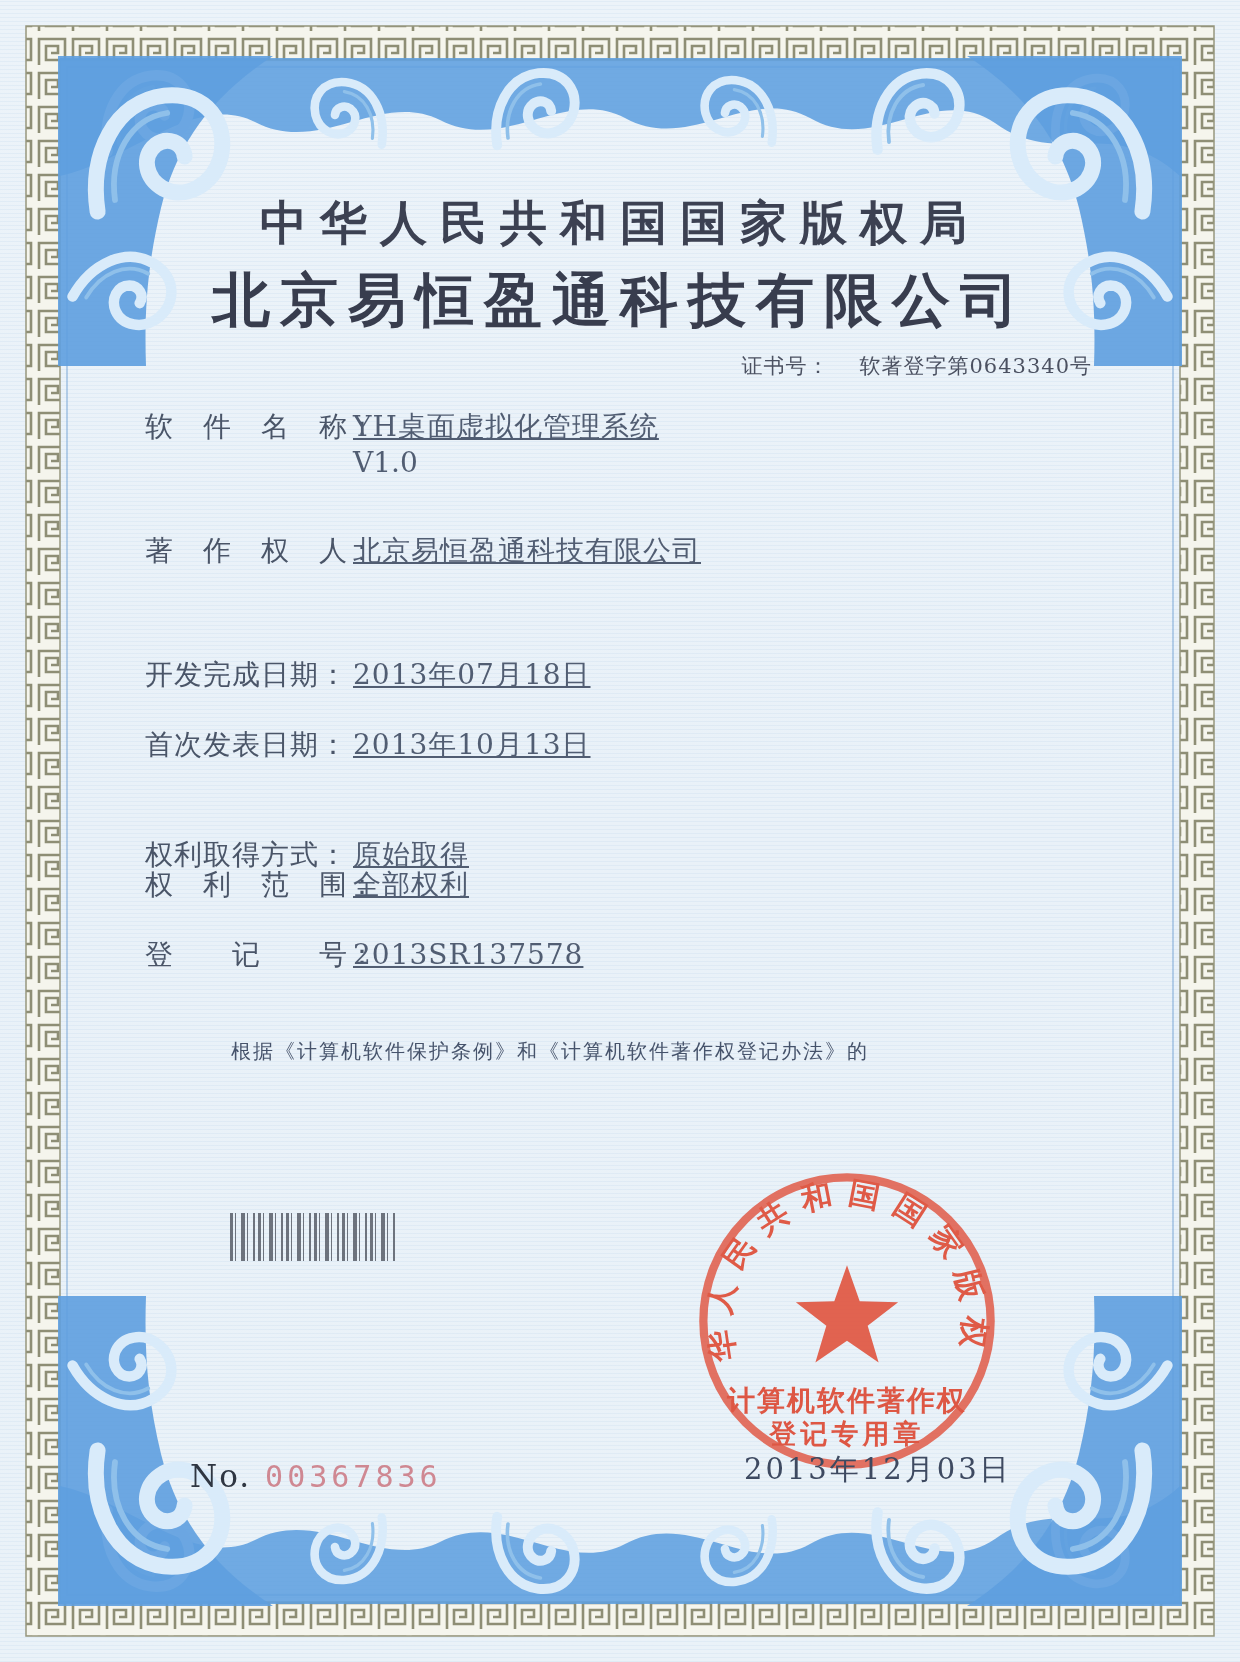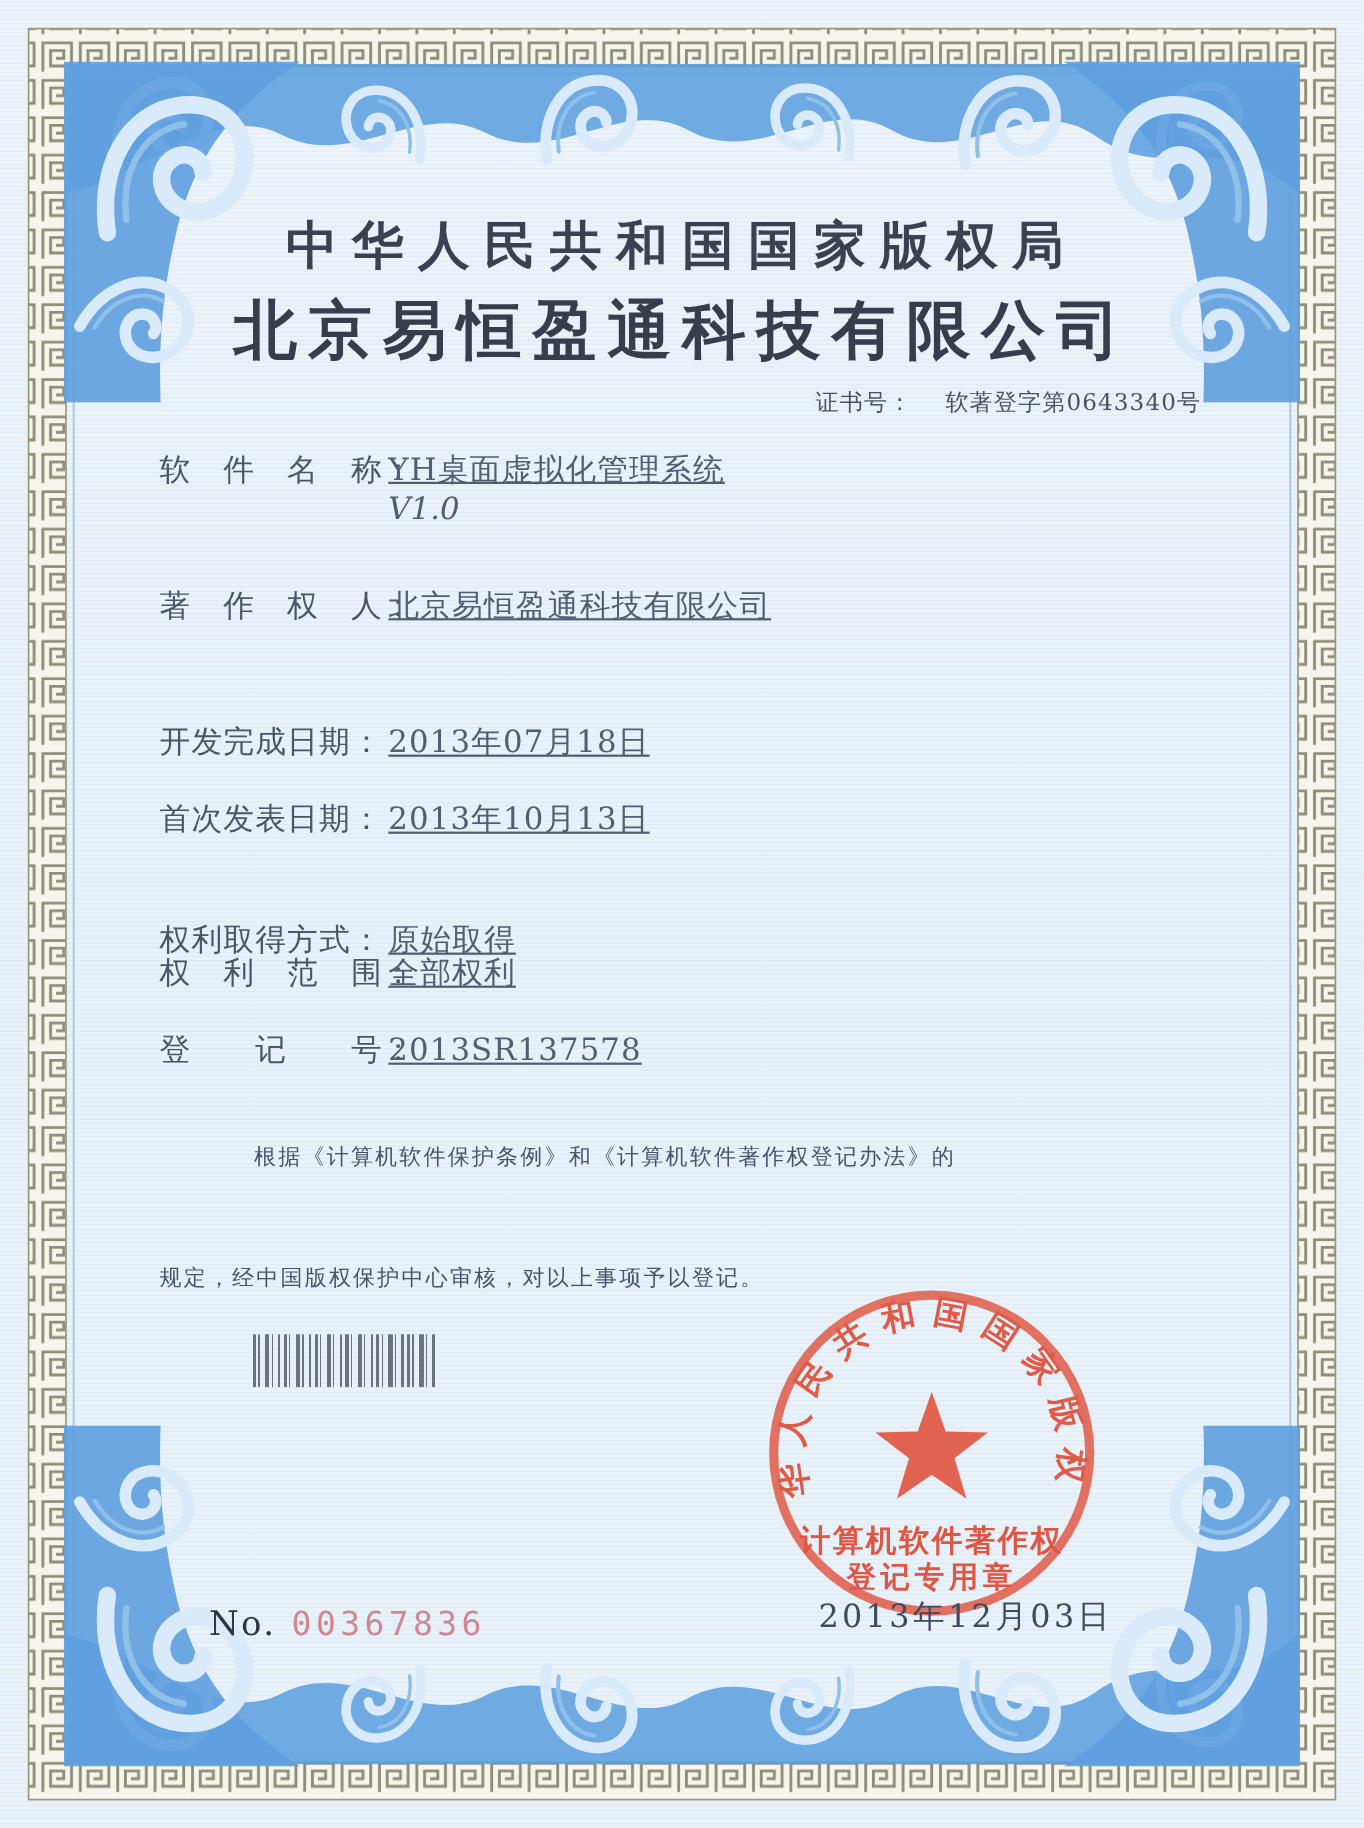--- a/index.html
+++ b/index.html
@@ -42,21 +42,21 @@
   }
   .certno-line{
     position:absolute;right:148px;top:352px;
     font-size:21px;color:#4b5161;letter-spacing:1px;
   }
   .certno-line .lbl{margin-right:30px;margin-left:16px;}
   .fields{position:absolute;left:145px;top:0;width:950px;}
   .field-row{position:absolute;font-size:28px;color:#4a5568;white-space:nowrap;}
   .flabel{display:inline-block;width:208px;letter-spacing:1px;color:#4a5568;}
   .fvalue{color:#515d72;letter-spacing:1px;text-decoration:underline;}
-  .fvalue2{position:absolute;left:208px;top:38px;color:#515d72;font-style:italic;}
+  .fvalue2{position:absolute;left:208px;top:38px;color:#515d72;}
   .statement{
     position:absolute;left:145px;width:915px;
     font-size:20px;color:#46536b;letter-spacing:2px;white-space:nowrap;
   }
   .st1{top:1038px;padding-left:86px;}
   .st2{top:1148px;}
   .barcode{
     position:absolute;left:230px;top:1213px;width:168px;height:48px;
     opacity:.8;
     background:
@@ -211,21 +211,20 @@
     </div>
     <div class="field-row" style="top:866px">
       <span class="flabel">权　利　范　围：</span><span class="fvalue">全部权利</span>
     </div>
     <div class="field-row" style="top:936px">
       <span class="flabel">登　　记　　号：</span><span class="fvalue">2013SR137578</span>
     </div>
   </div>
 
   <div class="statement st1">根据《计算机软件保护条例》和《计算机软件著作权登记办法》的</div>
-  <div class="statement st2">规定，经中国版权保护中心审核，对以上事项予以登记。</div>
 
   <div class="barcode"></div>
 
   <svg class="seal" viewBox="0 0 300 300">
     <defs>
       <path id="sealArc" d="M47.6,197.8 A113,113 0 1 1 252.4,197.8" fill="none"></path>
     </defs>
     <circle cx="150" cy="150" r="139" fill="none" stroke="#df4e38" stroke-width="8" opacity="0.85"></circle>
     <text font-size="30" font-weight="bold" fill="#df4e38" letter-spacing="13" font-family="DejaVu Serif, Liberation Serif, serif">
       <textPath href="#sealArc" startOffset="50%" text-anchor="middle">中华人民共和国国家版权局</textPath>

